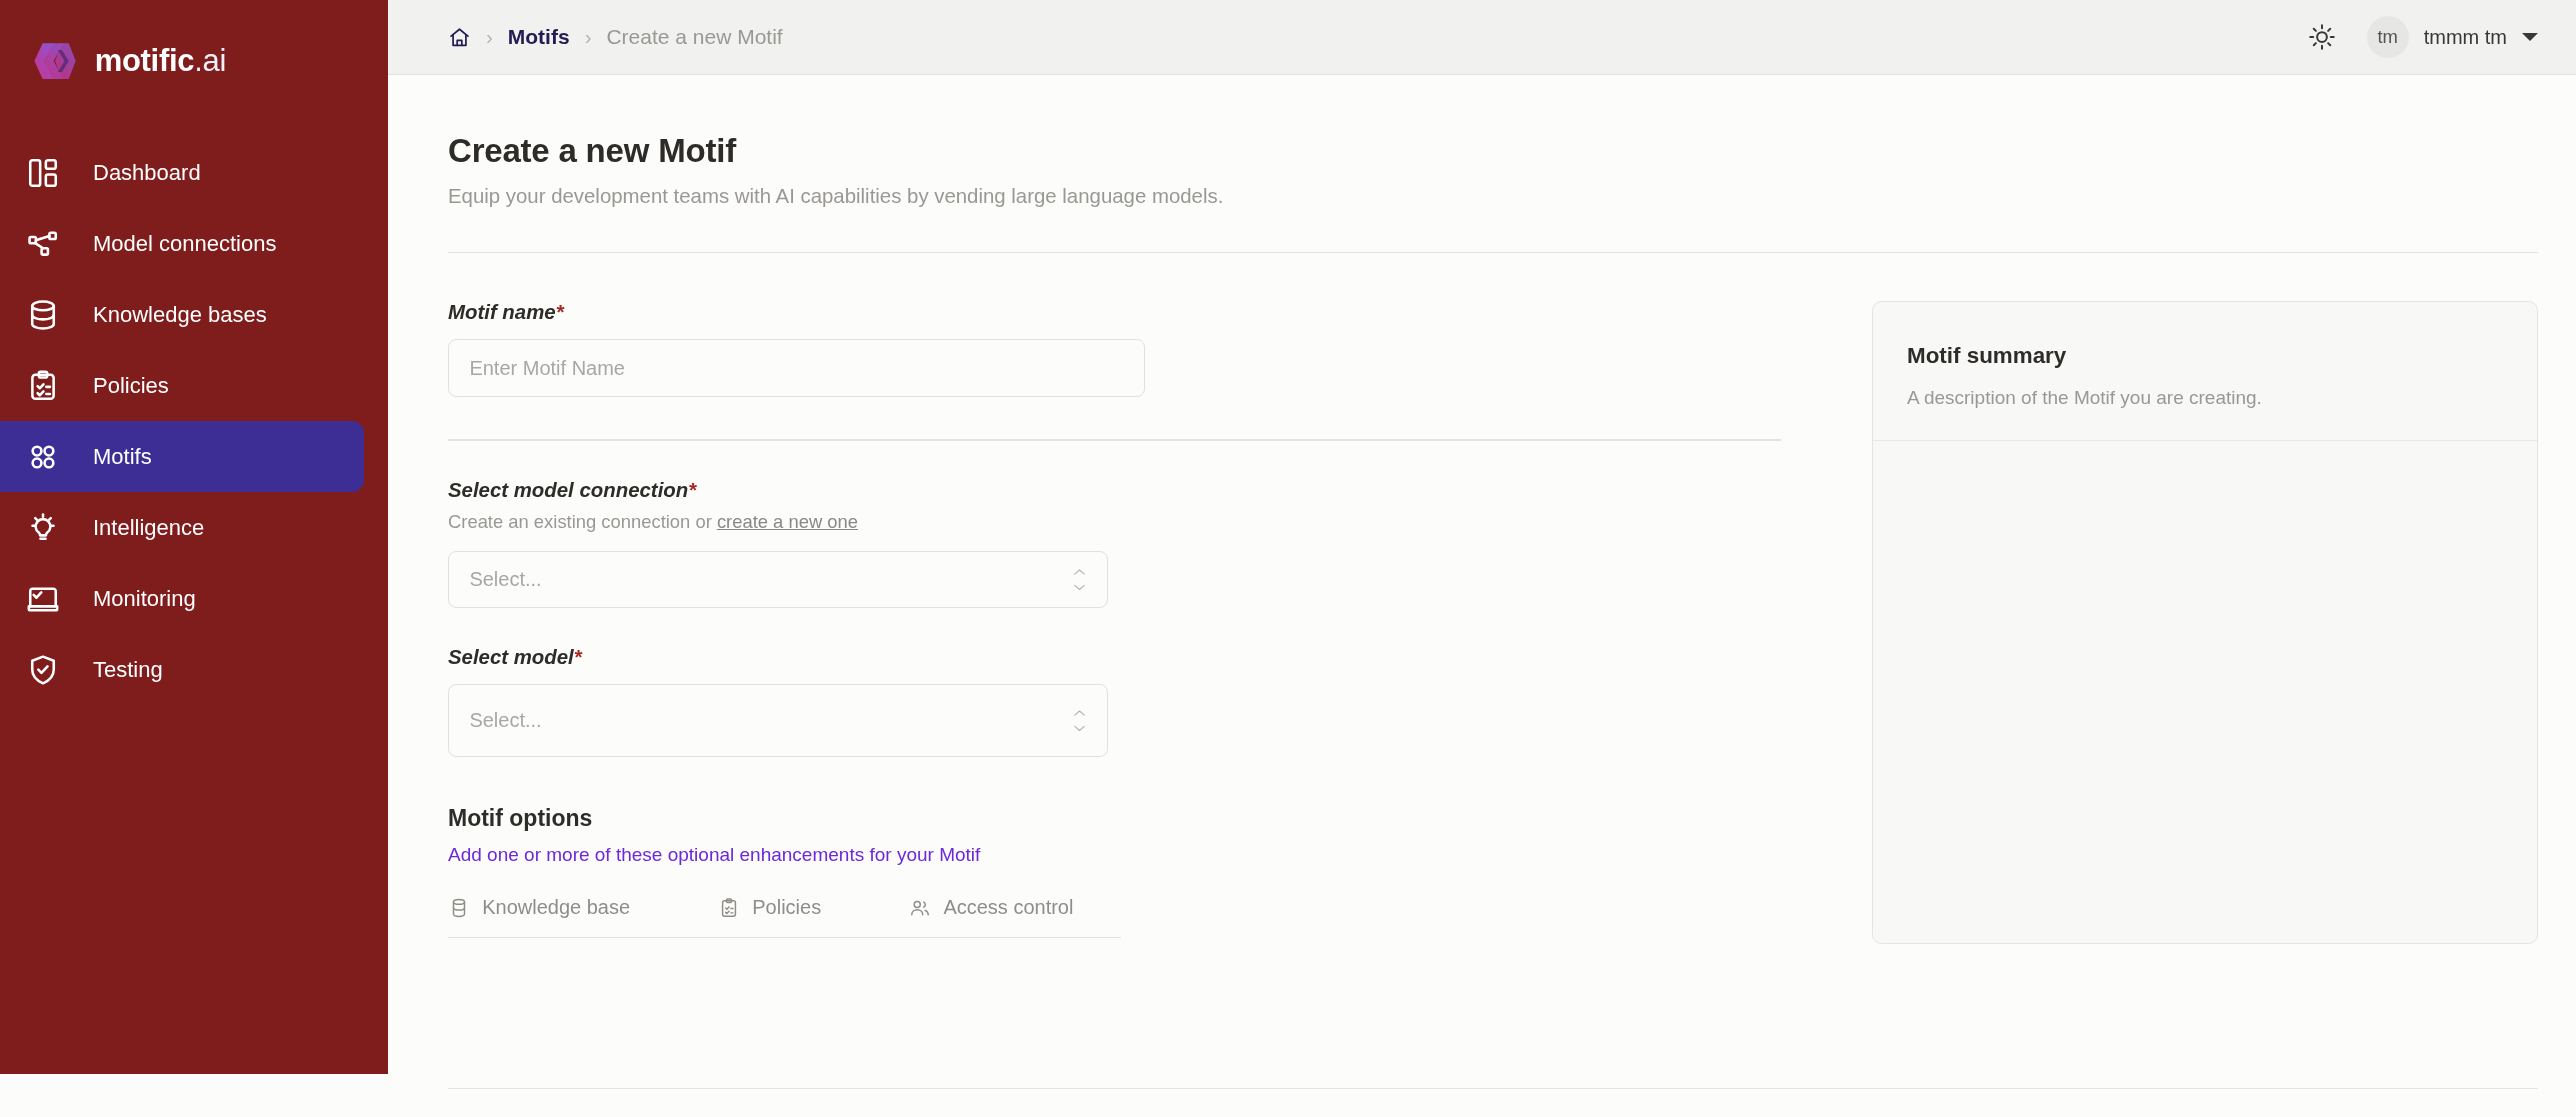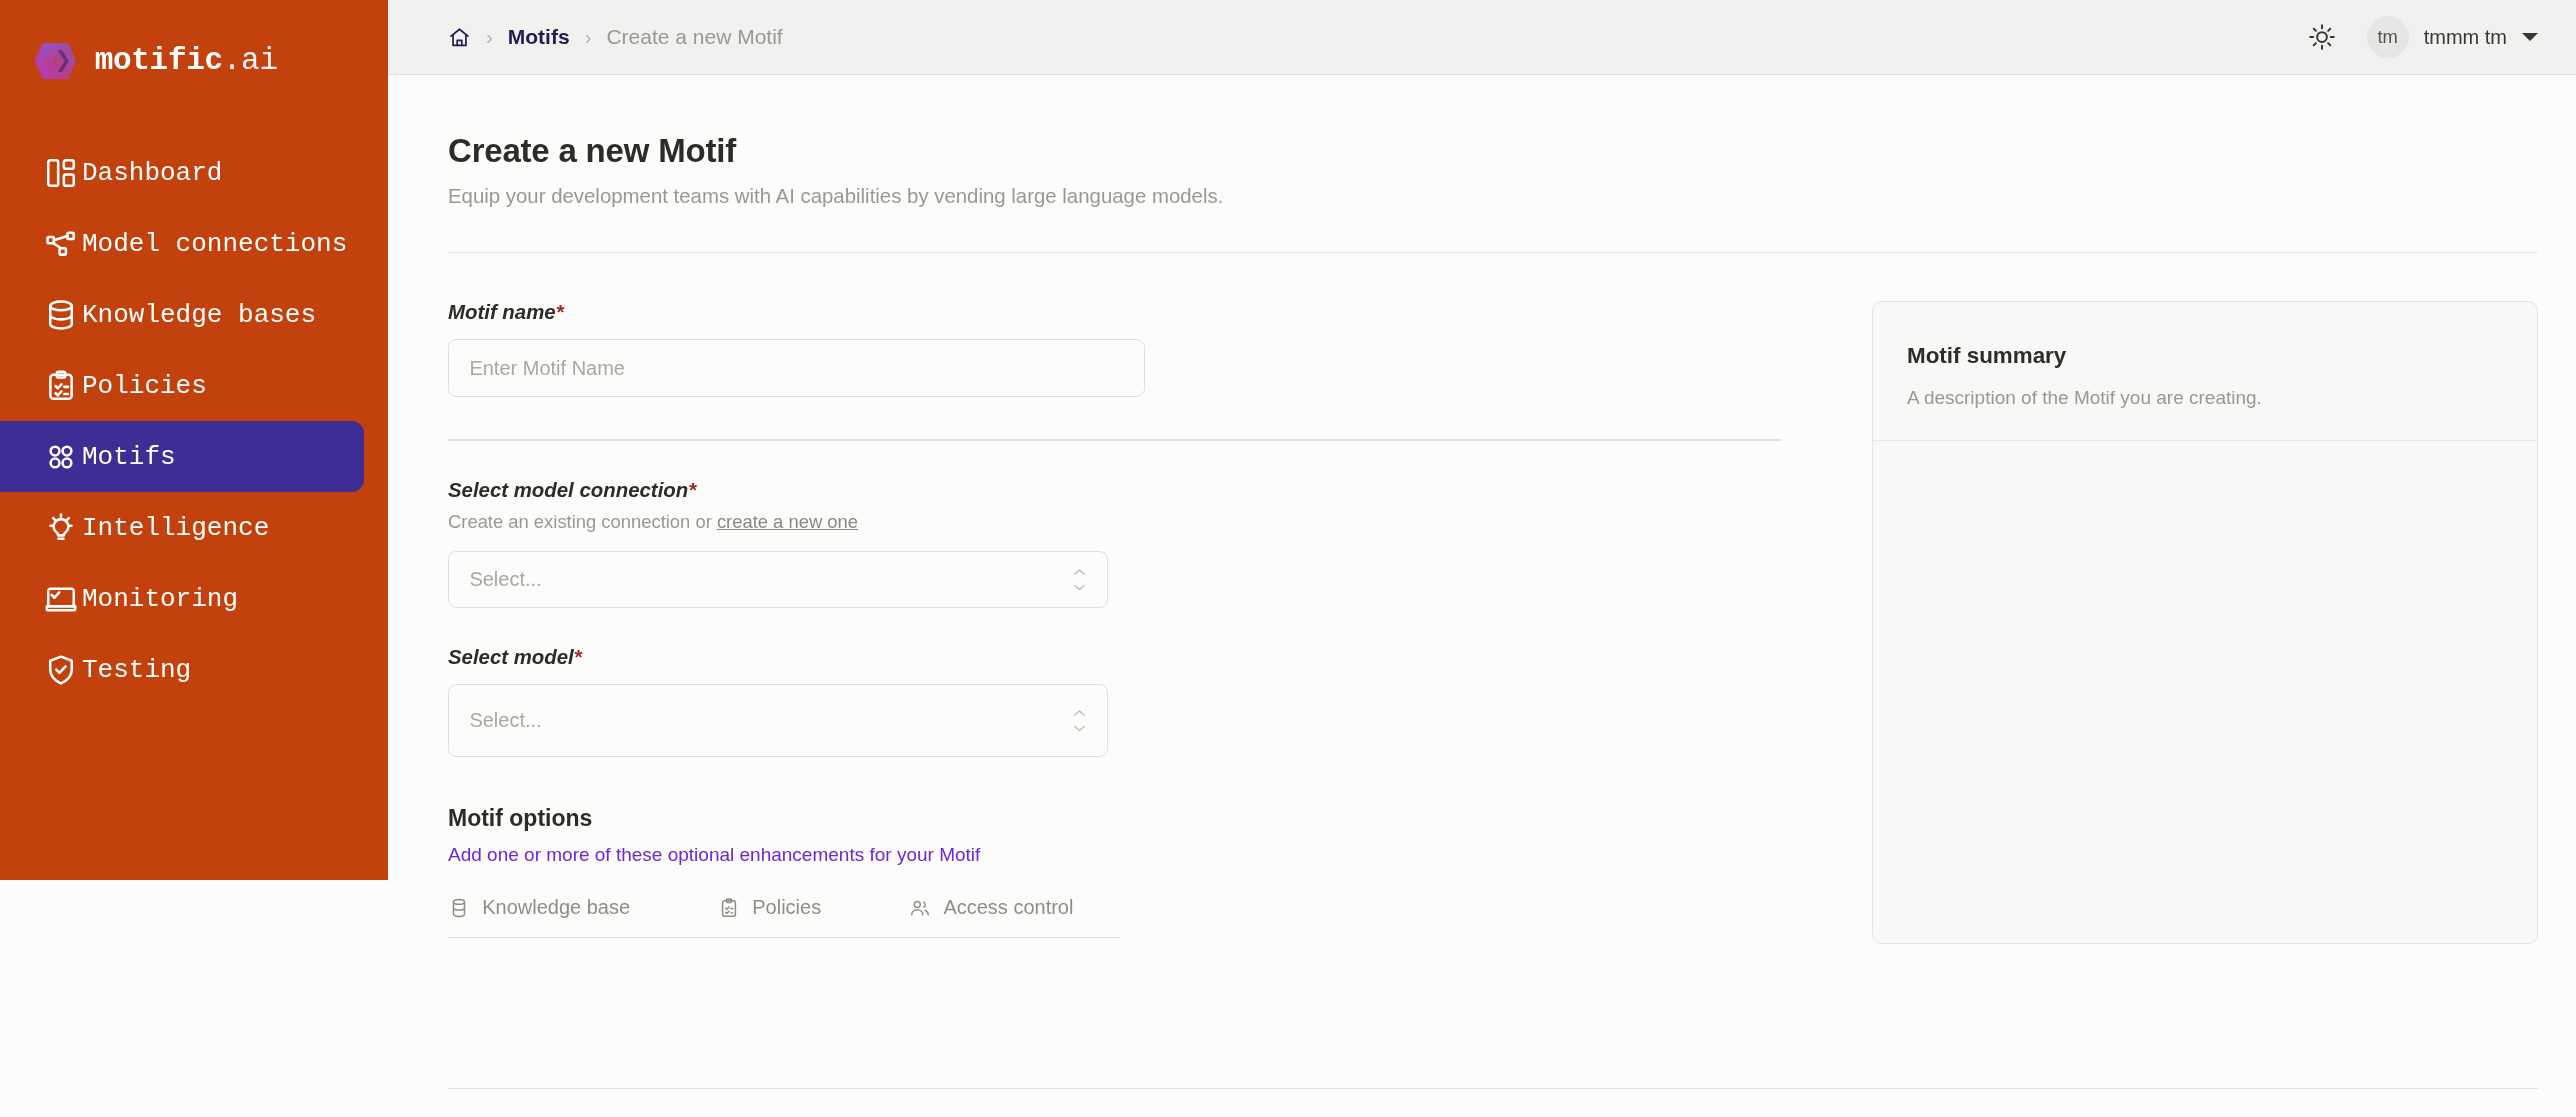--- a/index.html
+++ b/index.html
@@ -15,26 +15,25 @@
   .app {
     position: relative;
     width: 2576px;
     height: 1118px;
     display: flex;
   }
 
   
   .sidebar {
     width: 388px;
-    height: 880px;
-    background: #c2410c;
+    height: 1074px;
+    background: #7f1d1d;
     flex: 0 0 388px;
     position: relative;
     overflow: hidden;
-    font-family: Liberation Mono, monospace;
   }
 
   .brand {
     display: flex;
     align-items: center;
     gap: 17.7px;
     padding: 33px 0 0 33px;
     height: 88px;
   }
   .brand-mark { width: 44px; height: 44px; display: block; flex: 0 0 44px; }
@@ -45,28 +44,28 @@
     white-space: nowrap;
   }
   .brand-text .b { font-weight: bold; }
   .brand-text .l { font-weight: 400; color: #f0eef7; }
 
   .nav { margin-top: 49px; }
 
   .nav-item {
     display: flex;
     align-items: center;
-    gap: 4px;
+    gap: 33px;
     height: 71px;
-    padding-left: 44px;
+    padding-left: 26px;
     margin-right: 24.5px;
     border-top-right-radius: 12.2px;
     border-bottom-right-radius: 12.2px;
     color: #ffffff;
-    font-size: 26px;
+    font-size: 22px;
     white-space: nowrap;
     cursor: pointer;
   }
   .nav-item.active { background: #3d2e96; }
   .nav-icon { width: 34px; height: 34px; flex: 0 0 34px; display: block; }
   .nav-icon svg { display: block; width: 34px; height: 34px; }
 
   
   .main {
     flex: 1 1 auto;

